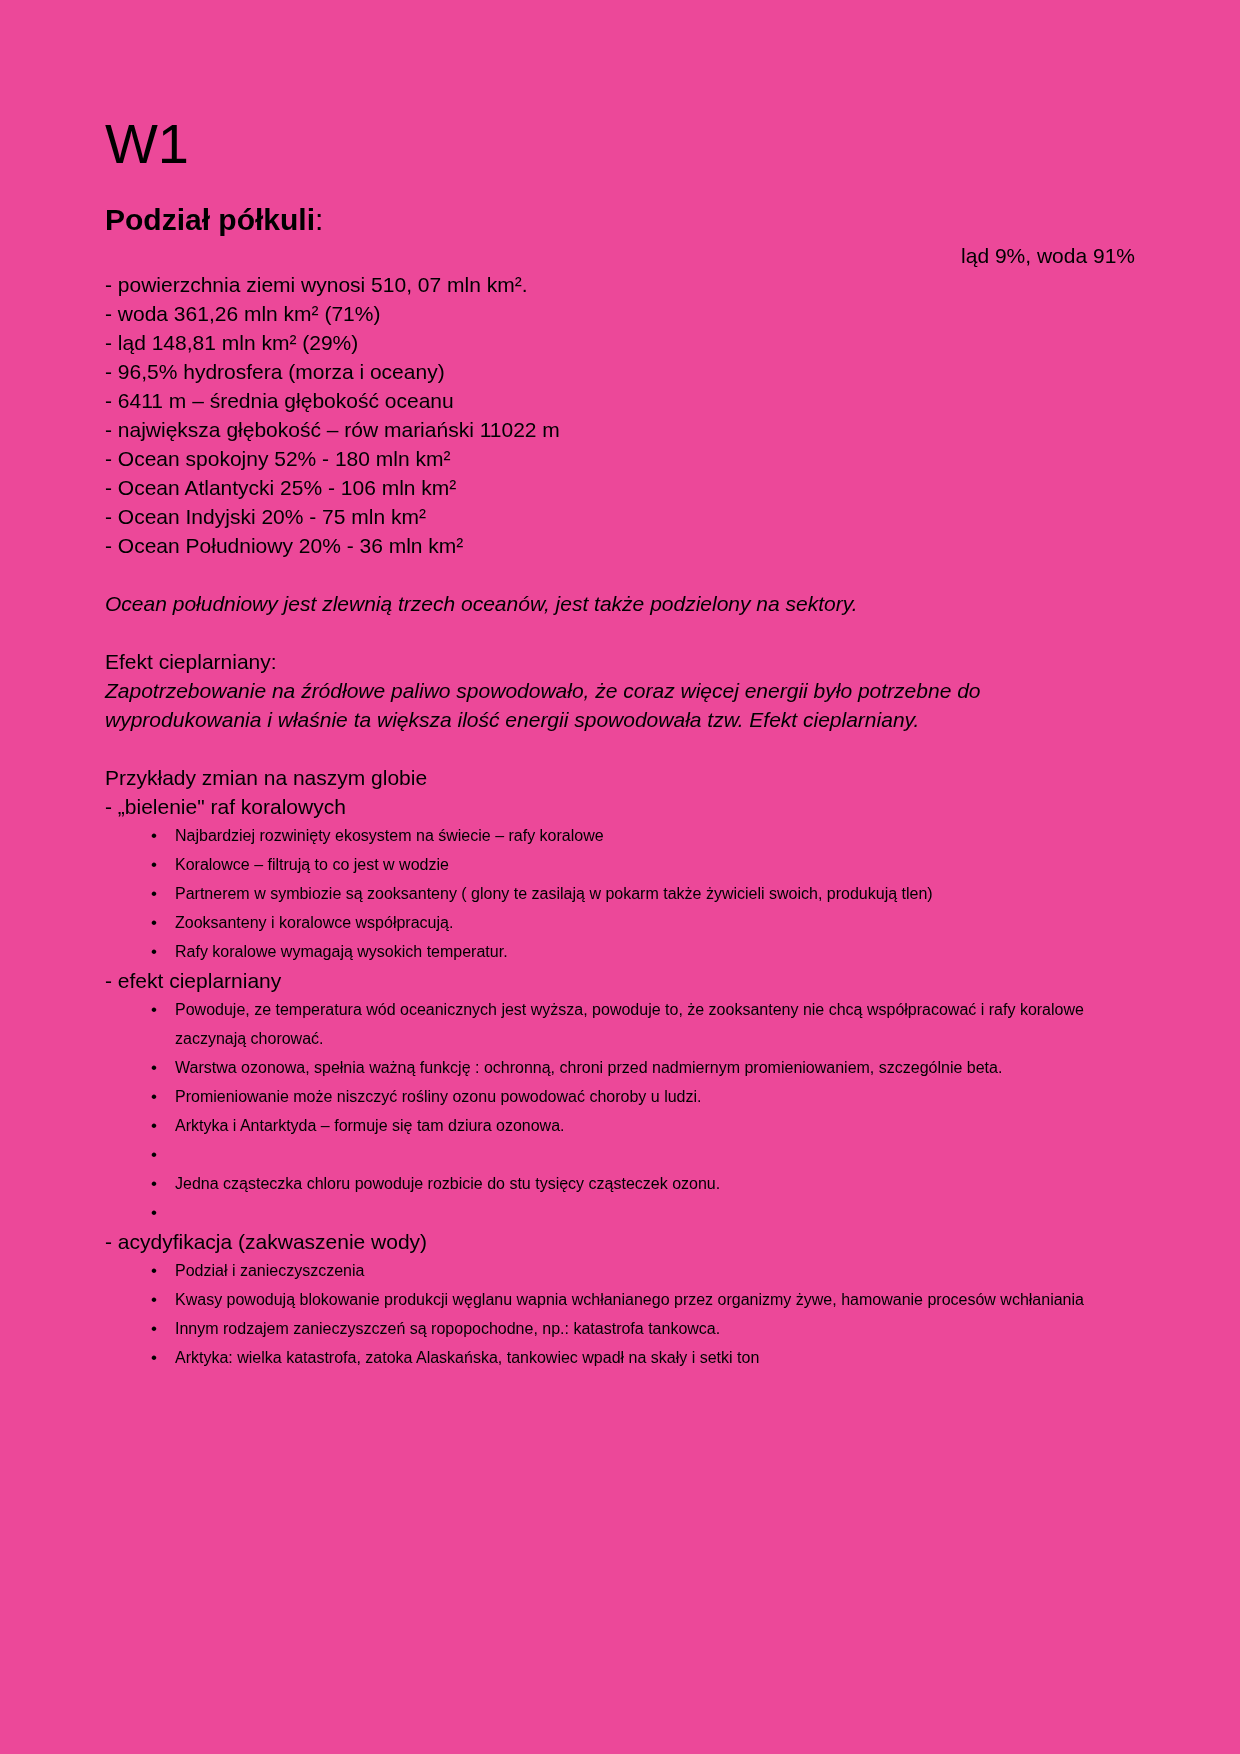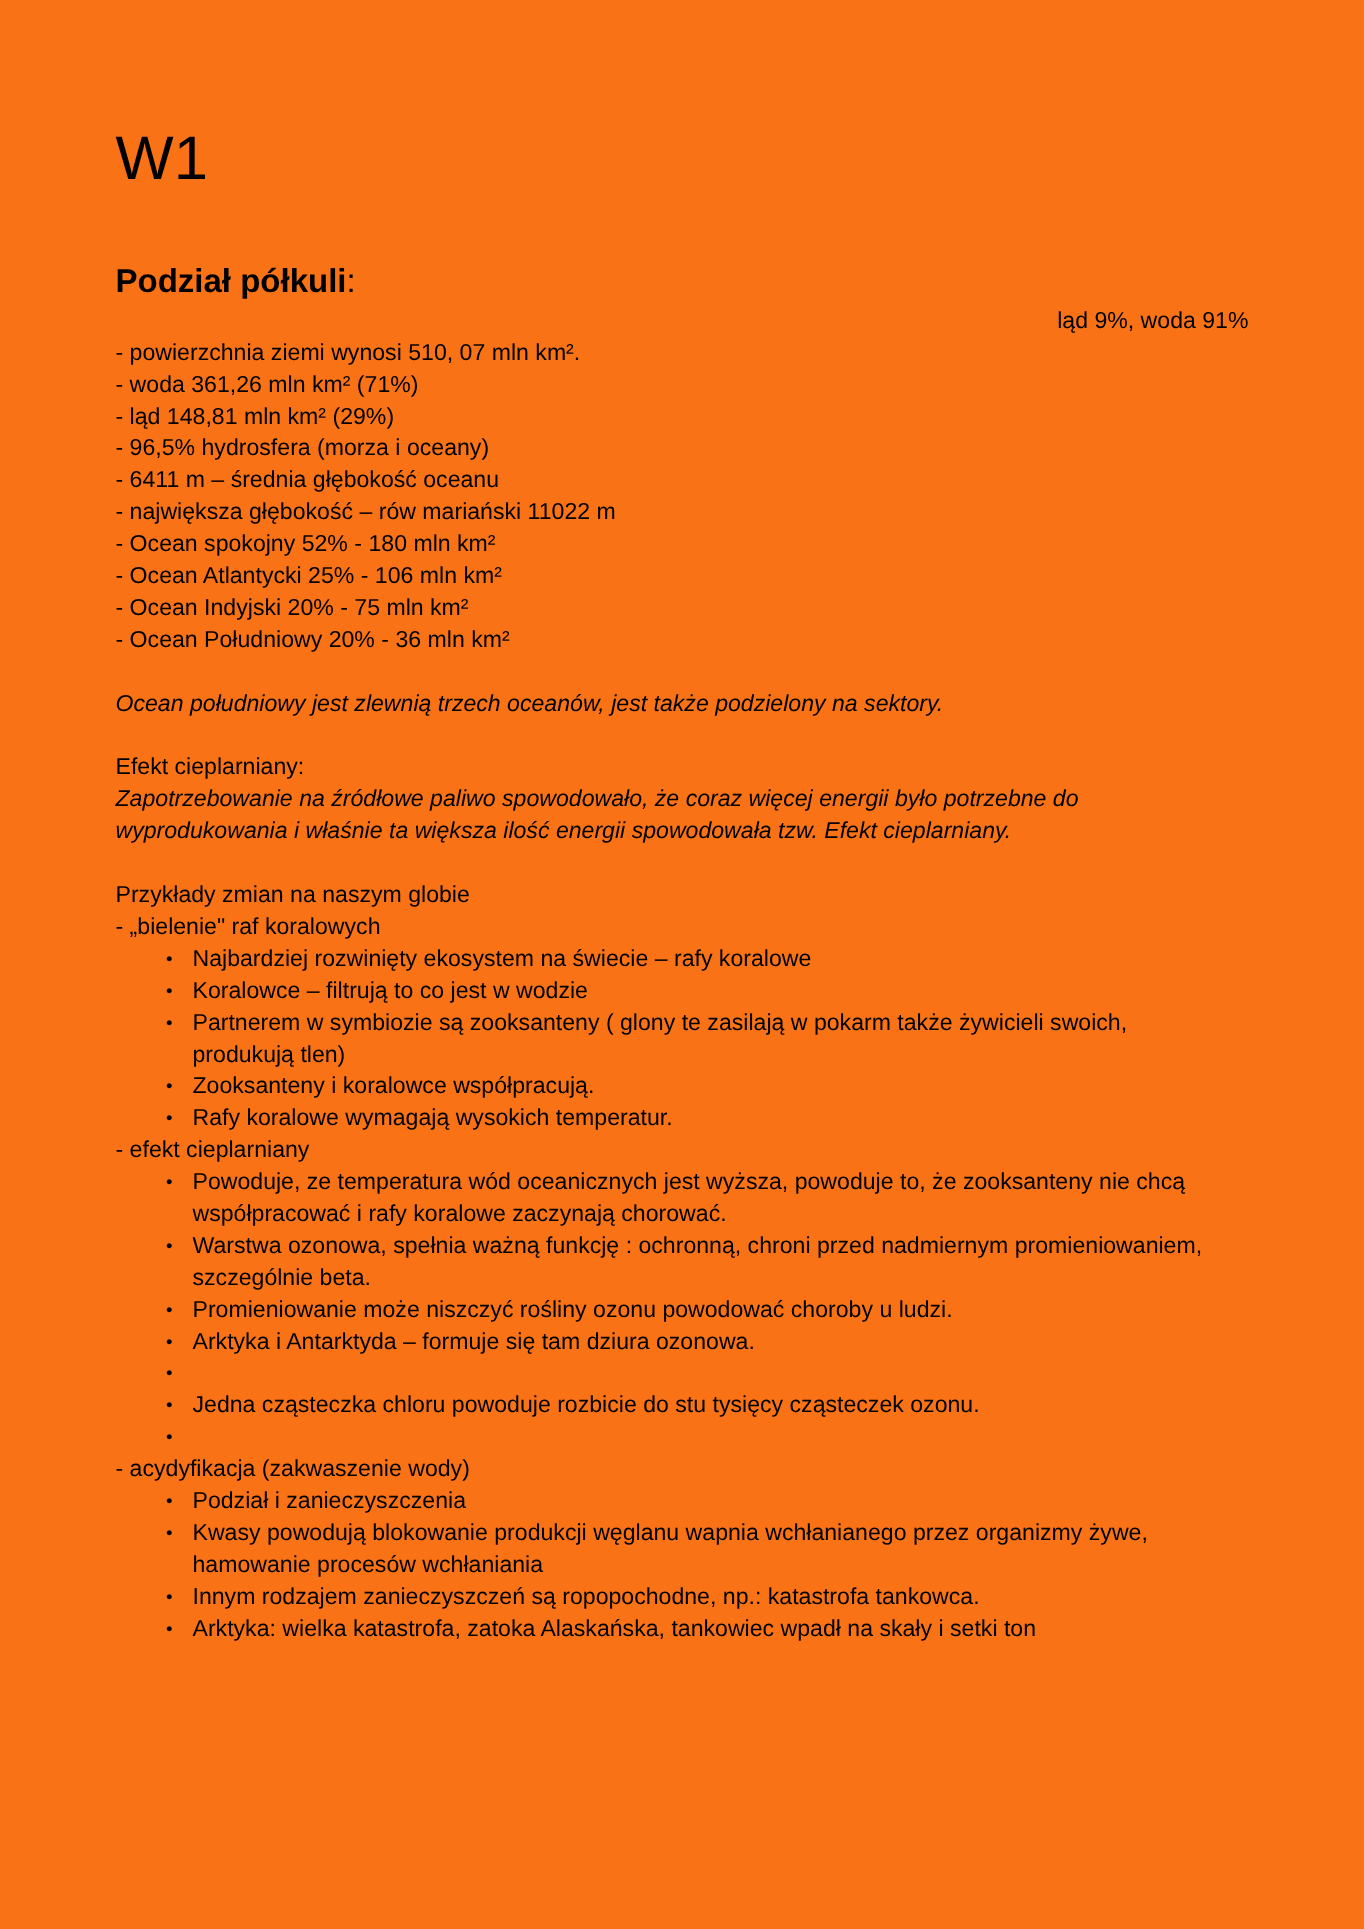--- a/index.html
+++ b/index.html
@@ -5,39 +5,39 @@
   html, body {
     margin: 0;
     padding: 0;
     background: #ffffff;
   }
   .page {
     position: relative;
     width: 1240px;
     height: 1754px;
     margin: 0 auto;
-    background: #f97316;
+    background: #ec4899;
     color: #000000;
     font-family: "Liberation Sans", "DejaVu Sans", sans-serif;
     box-sizing: border-box;
     padding: 100px 105px 0 105px;
     overflow: hidden;
   }
   .title {
     font-size: 56px;
     line-height: 64px;
     font-weight: 400;
     letter-spacing: 0;
     margin: 12px 0 0 0;
   }
   .section-heading {
     font-size: 30px;
     line-height: 36px;
     font-weight: 700;
-    margin-top: 62px;
+    margin-top: 26px;
     margin-bottom: 3px;
   }
   .section-heading .colon {
     font-weight: 400;
   }
   .body-line,
   .paragraph {
     font-size: 21px;
     line-height: 29px;
     font-weight: 400;
@@ -66,21 +66,21 @@
     flex: 0 0 28px;
     width: 28px;
     font-size: 17px;
     line-height: 29px;
     text-align: left;
     padding-left: 4px;
     box-sizing: border-box;
   }
   .bullet-text {
     flex: 1 1 auto;
-    font-size: 21px;
+    font-size: 16px;
     line-height: 29px;
     max-width: 920px;
   }
 </style>
 </head>
 <body>
 
 <div class="page">
 
   <h1 class="title">W1</h1>

